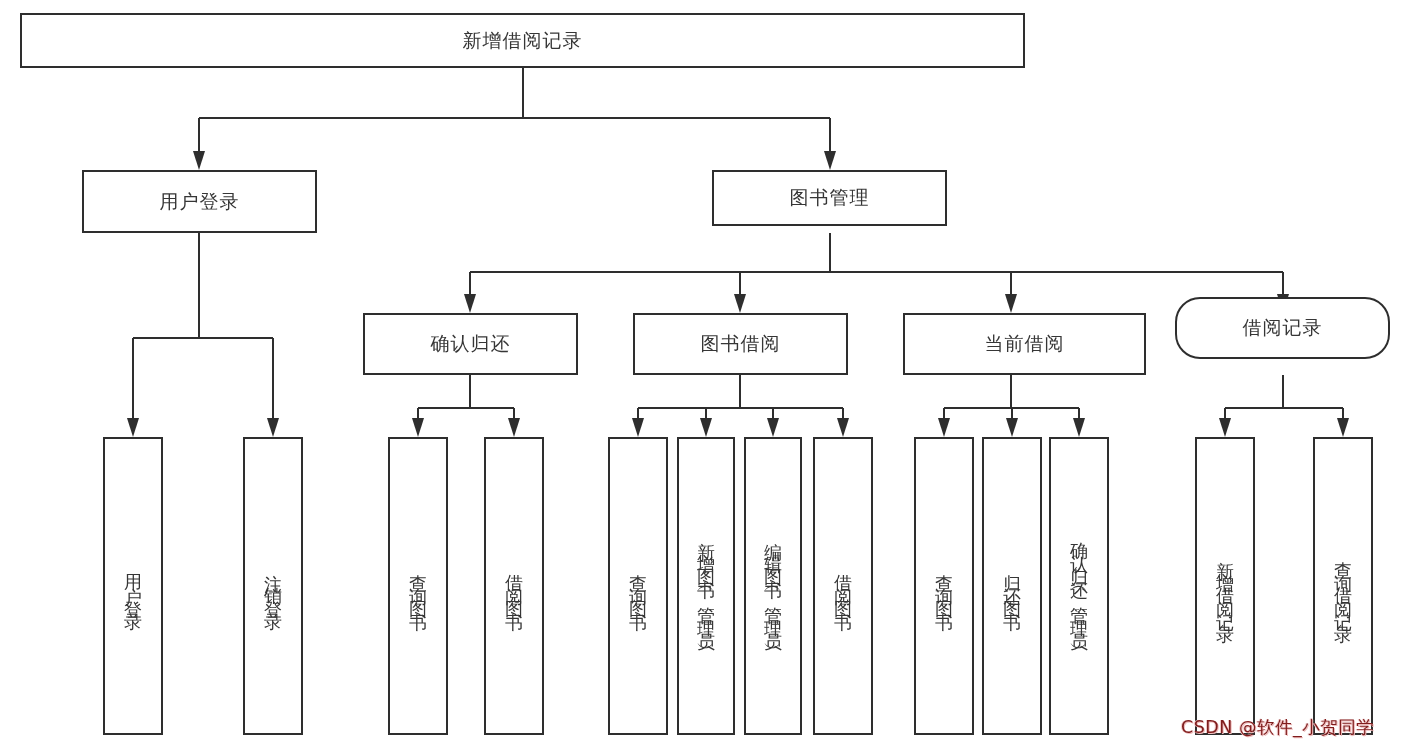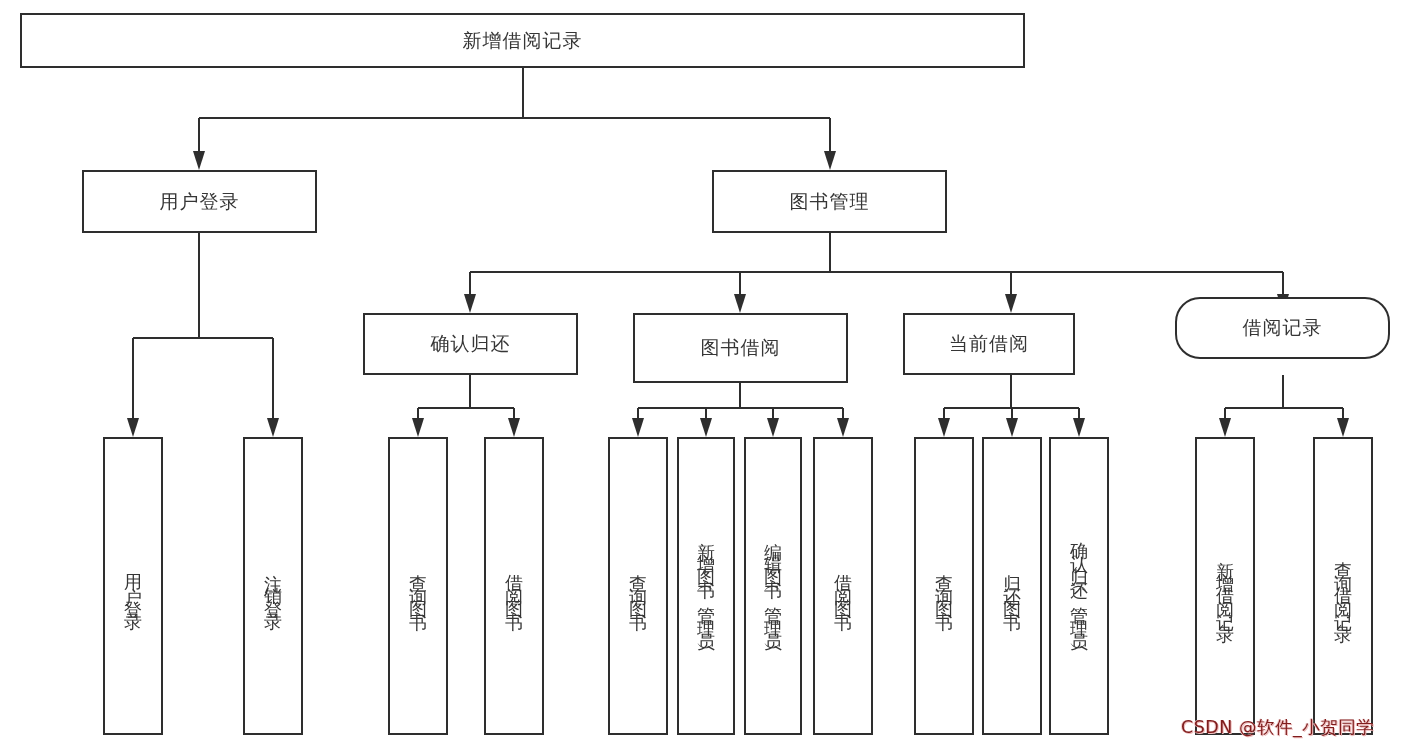--- a/index.html
+++ b/index.html
@@ -67,31 +67,31 @@
     </g>
   </svg>
 
   <div class="node" style="left:20px;top:13px;width:1005px;height:55px;">
     <span>新增借阅记录</span>
   </div>
 
   <div class="node" style="left:82px;top:170px;width:235px;height:63px;">
     <span>用户登录</span>
   </div>
-  <div class="node" style="left:712px;top:170px;width:235px;height:63px;">
+  <div class="node" style="left:712px;top:170px;width:235px;height:56px;">
     <span>图书管理</span>
   </div>
 
   <div class="node" style="left:363px;top:313px;width:215px;height:62px;">
     <span>确认归还</span>
   </div>
-  <div class="node" style="left:633px;top:313px;width:215px;height:70px;">
+  <div class="node" style="left:633px;top:313px;width:215px;height:62px;">
     <span>图书借阅</span>
   </div>
-  <div class="node" style="left:903px;top:313px;width:172px;height:62px;">
+  <div class="node" style="left:903px;top:313px;width:243px;height:62px;">
     <span>当前借阅</span>
   </div>
   <div class="node" style="left:1175px;top:297px;width:215px;height:62px;border-radius:25px;">
     <span>借阅记录</span>
   </div>
 
   <div class="leaf" style="left:103px;">
     <span>用户登录</span>
   </div>
   <div class="leaf" style="left:243px;">

